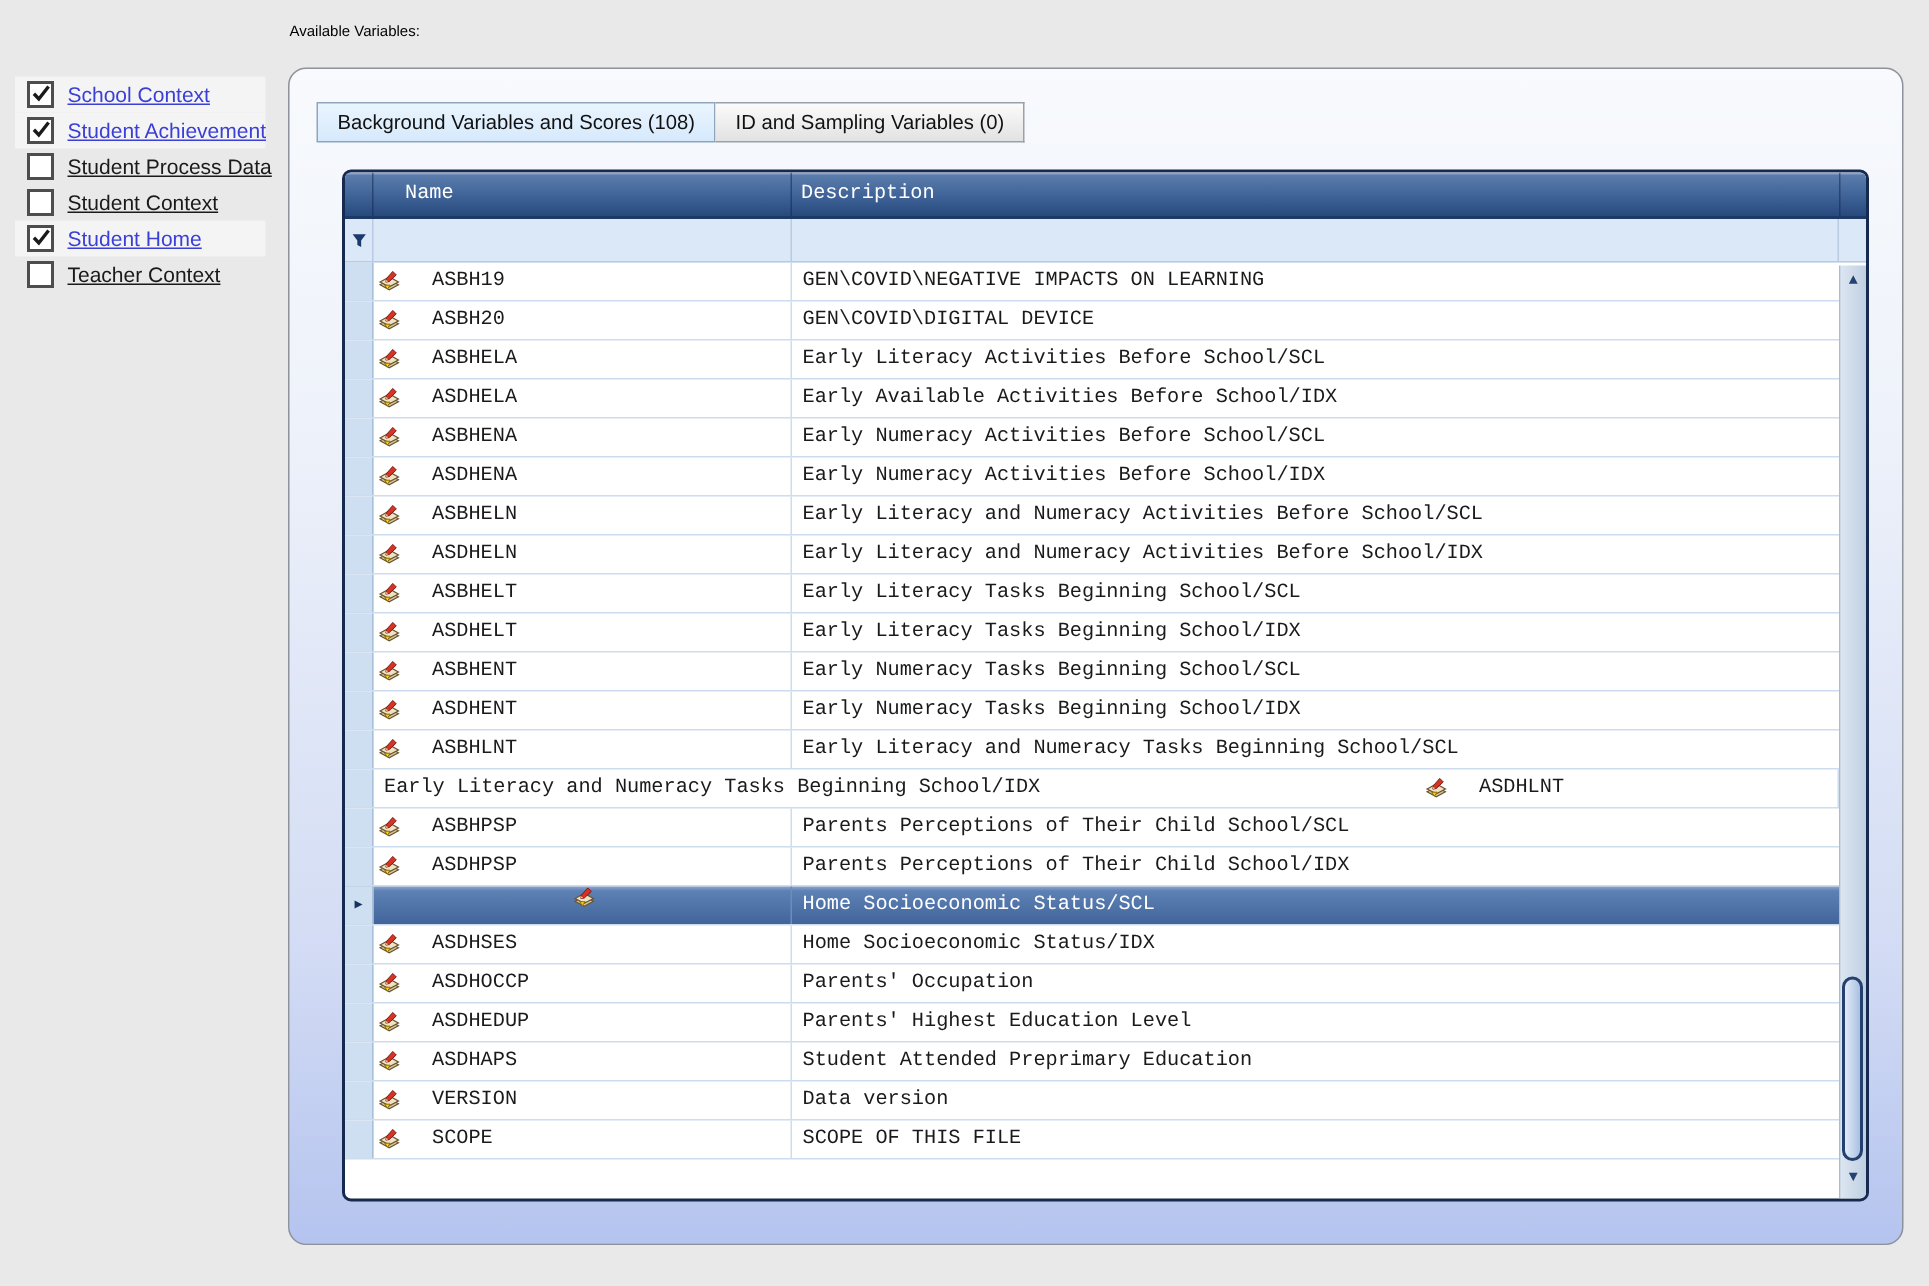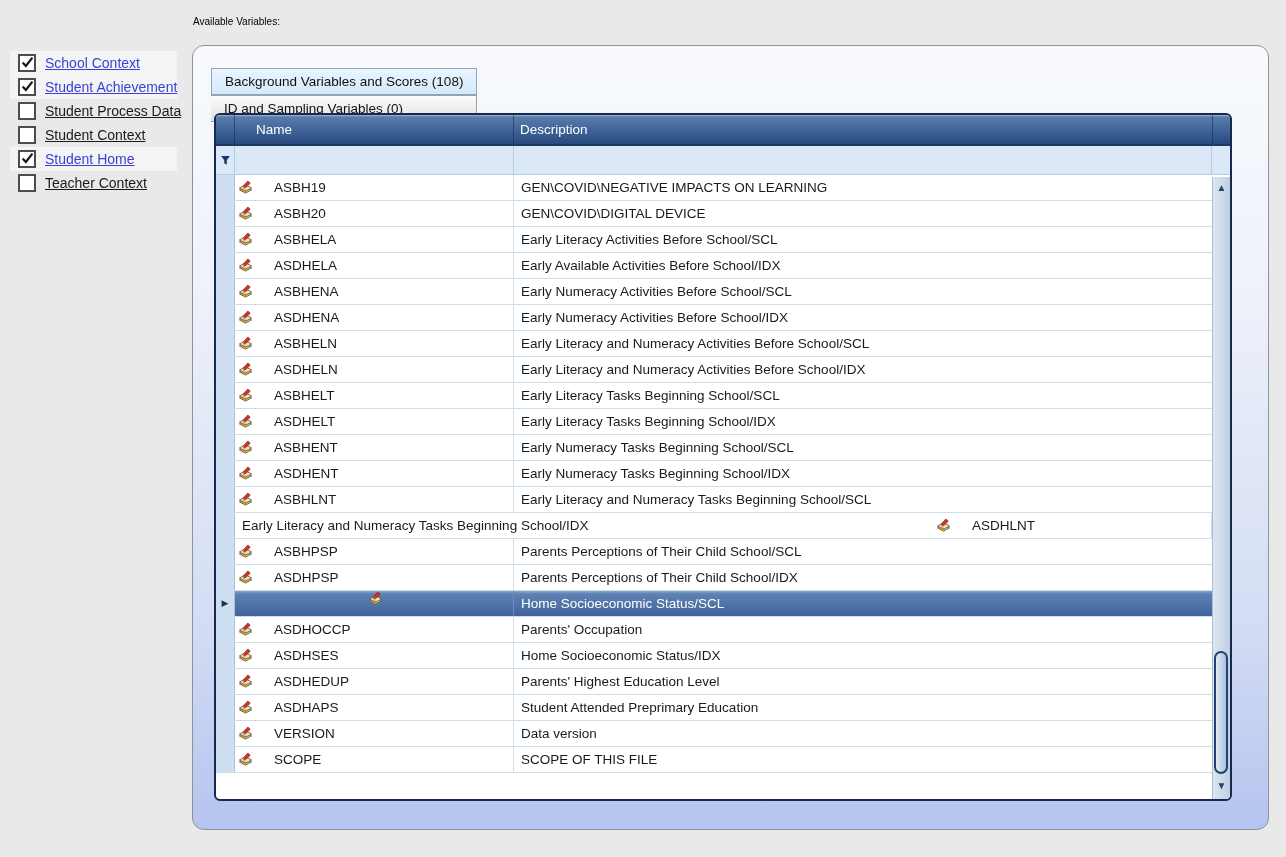--- a/index.html
+++ b/index.html
@@ -15,30 +15,30 @@
   .check{visibility:hidden;margin-top:-2px;}
   .side-item.checked .check{visibility:visible;}
   .side-label{font-size:14px;text-decoration:underline;color:#1a1a1a;white-space:nowrap;}
   .side-item.checked .side-label{color:#3a3fd6;}
 
   
   .title{position:absolute;left:193px;top:16px;font-size:10px;color:#000;}
   .panel{position:absolute;left:192px;top:45px;width:1077px;height:785px;border-radius:12px;
          border:1px solid #8d929b;box-sizing:border-box;
          background:linear-gradient(180deg,#f8fafd 0%,#eef2fa 30%,#d3dcf4 75%,#b5c4ef 100%);}
-  .tabs{position:absolute;left:18px;top:22px;display:flex;flex-direction:column;}
+  .tabs{position:absolute;left:18px;top:22px;display:flex;}
   .tab{height:27px;padding:0 13px;font-size:13.5px;display:flex;align-items:center;
        border:1px solid #9aa1ab;background:linear-gradient(#fbfbfb,#e2e2e2);color:#111;
        box-sizing:border-box;cursor:pointer;white-space:nowrap;}
   .tab + .tab{border-left:none;}
   .tab.active{background:linear-gradient(#eaf5fe,#d6e9fc);border-color:#8fa5bd;}
 
   
-  .grid{position:absolute;left:21px;top:67px;width:1018px;height:688px;box-sizing:border-box;
-        border:2px solid #16294e;border-radius:6px;background:#fff;overflow:hidden;}
+  .grid{position:absolute;left:35px;top:67px;width:1018px;height:688px;box-sizing:border-box;
+        border:2px solid #16294e;border-radius:6px;background:#fff;overflow:hidden;font-family:Liberation Mono, monospace;}
   .ghead{height:31px;display:flex;color:#fff;font-size:13.5px;
          background:linear-gradient(180deg,#9db9dd 0px,#5a7cab 2px,#44689c 45%,#27497e 100%);
          border-bottom:2px solid #1d3a66;box-sizing:border-box;}
   .ghead .hcell{display:flex;align-items:center;box-sizing:border-box;}
   .h-gutter{width:19px;border-right:1px solid rgba(18,40,80,.55);}
   .h-name{width:279px;padding-left:21px;border-right:1px solid rgba(18,40,80,.55);}
   .h-desc{flex:1;padding-left:6px;}
   .h-scroll{width:18px;border-left:1px solid rgba(18,40,80,.55);}
 
   .gfilter{height:29px;background:#dbe8f8;border-bottom:1px solid #b9cbe2;display:flex;box-sizing:border-box;}
@@ -459,40 +459,40 @@
       <span class="sel-arrow">▶</span>
     </div>
     <div class="rcell r-name">
       <svg class="vicon" width="15" height="15" viewBox="0 0 16 16">
         <polygon points="1.5,10.5 8,7 14.5,10.5 8,14" fill="#d9c89e" stroke="#6b5530" stroke-width="0.9"></polygon>
         <polygon points="1.5,8.5 8,5 14.5,8.5 8,12" fill="#efe3c6" stroke="#6b5530" stroke-width="0.9"></polygon>
         <polygon points="10.5,1 13,3.5 8,8.2 5.6,8.6 6,6.1" fill="#d63324" stroke="#7a1a12" stroke-width="0.7"></polygon>
         <polygon points="5.6,8.6 6,6.9 7.2,8.2" fill="#f3c9a0"></polygon>
         <polygon points="4.8,10.8 8.6,10.8 6.7,13.6" fill="#ffd21e" stroke="#8a6d00" stroke-width="0.7"></polygon>
       </svg>
+      <span class="vname">ASDHSES</span>
+    </div>
+    <div class="rcell r-desc vdesc">Home Socioeconomic Status/IDX</div>
+  </div>
+
+  <div class="grow">
+    <div class="rcell r-gutter">
+      <span class="sel-arrow">▶</span>
+    </div>
+    <div class="rcell r-name">
+      <svg class="vicon" width="15" height="15" viewBox="0 0 16 16">
+        <polygon points="1.5,10.5 8,7 14.5,10.5 8,14" fill="#d9c89e" stroke="#6b5530" stroke-width="0.9"></polygon>
+        <polygon points="1.5,8.5 8,5 14.5,8.5 8,12" fill="#efe3c6" stroke="#6b5530" stroke-width="0.9"></polygon>
+        <polygon points="10.5,1 13,3.5 8,8.2 5.6,8.6 6,6.1" fill="#d63324" stroke="#7a1a12" stroke-width="0.7"></polygon>
+        <polygon points="5.6,8.6 6,6.9 7.2,8.2" fill="#f3c9a0"></polygon>
+        <polygon points="4.8,10.8 8.6,10.8 6.7,13.6" fill="#ffd21e" stroke="#8a6d00" stroke-width="0.7"></polygon>
+      </svg>
       <span class="vname">ASDHOCCP</span>
     </div>
     <div class="rcell r-desc vdesc">Parents' Occupation</div>
-  </div>
-
-  <div class="grow">
-    <div class="rcell r-gutter">
-      <span class="sel-arrow">▶</span>
-    </div>
-    <div class="rcell r-name">
-      <svg class="vicon" width="15" height="15" viewBox="0 0 16 16">
-        <polygon points="1.5,10.5 8,7 14.5,10.5 8,14" fill="#d9c89e" stroke="#6b5530" stroke-width="0.9"></polygon>
-        <polygon points="1.5,8.5 8,5 14.5,8.5 8,12" fill="#efe3c6" stroke="#6b5530" stroke-width="0.9"></polygon>
-        <polygon points="10.5,1 13,3.5 8,8.2 5.6,8.6 6,6.1" fill="#d63324" stroke="#7a1a12" stroke-width="0.7"></polygon>
-        <polygon points="5.6,8.6 6,6.9 7.2,8.2" fill="#f3c9a0"></polygon>
-        <polygon points="4.8,10.8 8.6,10.8 6.7,13.6" fill="#ffd21e" stroke="#8a6d00" stroke-width="0.7"></polygon>
-      </svg>
-      <span class="vname">ASDHSES</span>
-    </div>
-    <div class="rcell r-desc vdesc">Home Socioeconomic Status/IDX</div>
   </div>
 
   <div class="grow">
     <div class="rcell r-gutter">
       <span class="sel-arrow">▶</span>
     </div>
     <div class="rcell r-name">
       <svg class="vicon" width="15" height="15" viewBox="0 0 16 16">
         <polygon points="1.5,10.5 8,7 14.5,10.5 8,14" fill="#d9c89e" stroke="#6b5530" stroke-width="0.9"></polygon>
         <polygon points="1.5,8.5 8,5 14.5,8.5 8,12" fill="#efe3c6" stroke="#6b5530" stroke-width="0.9"></polygon>

